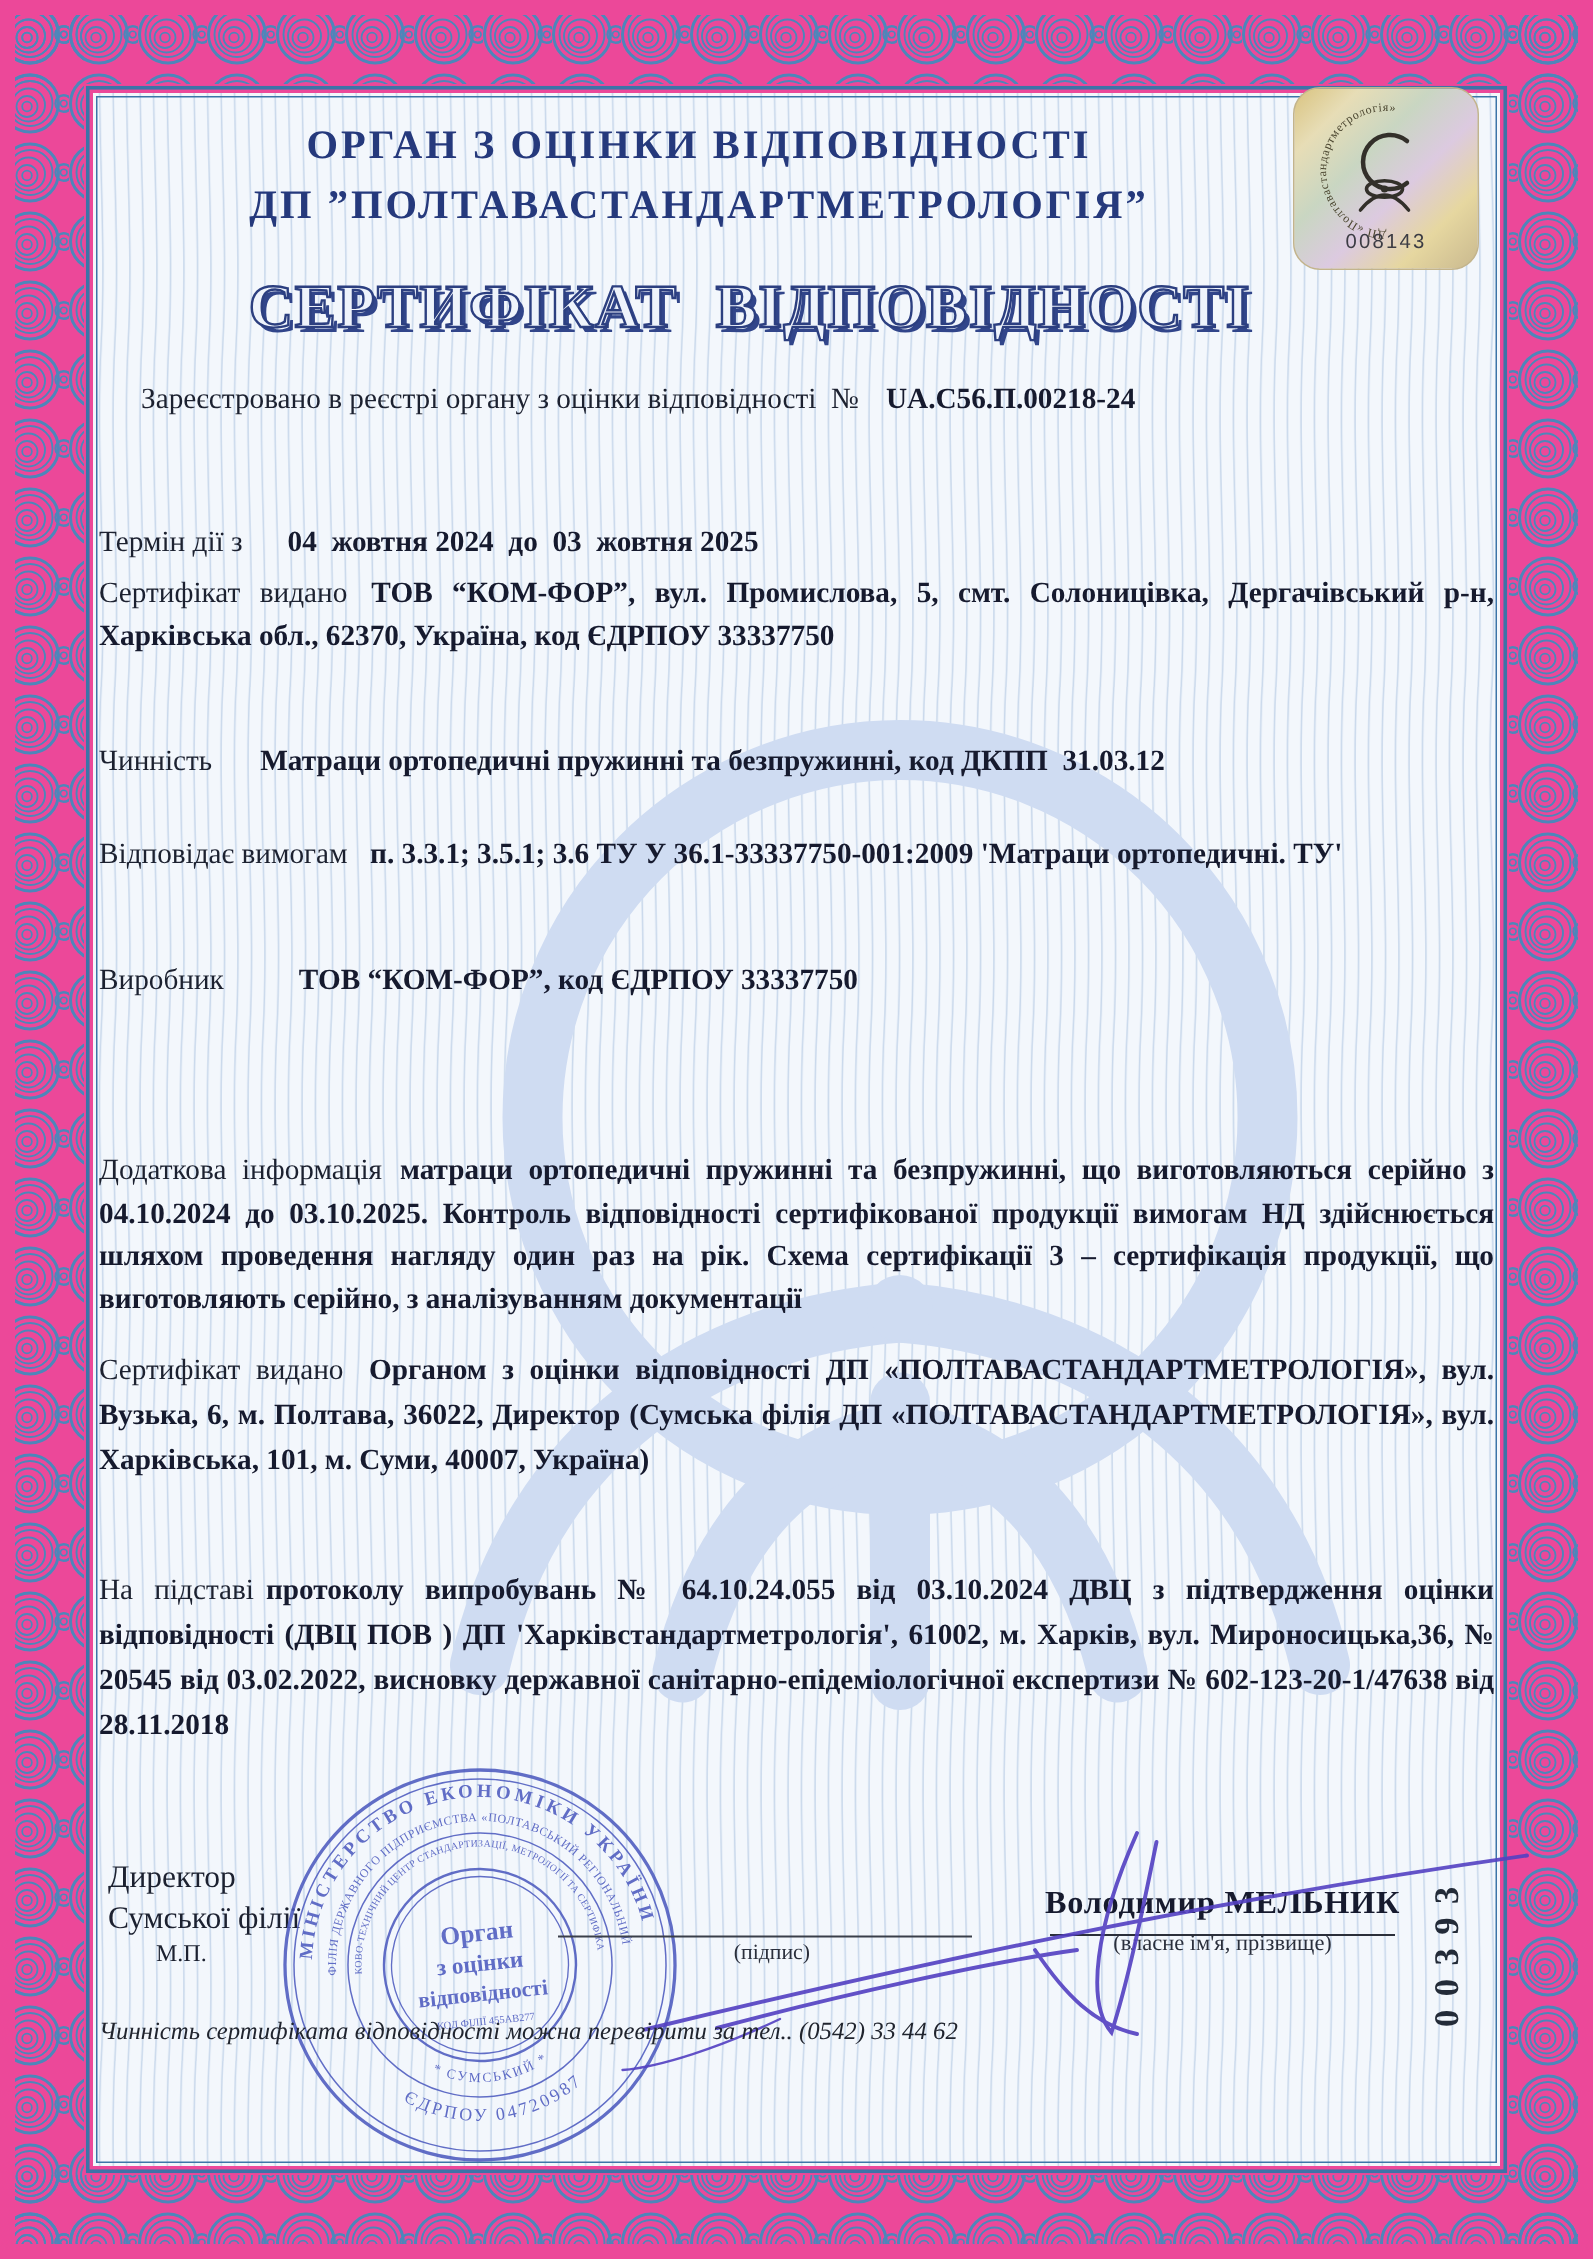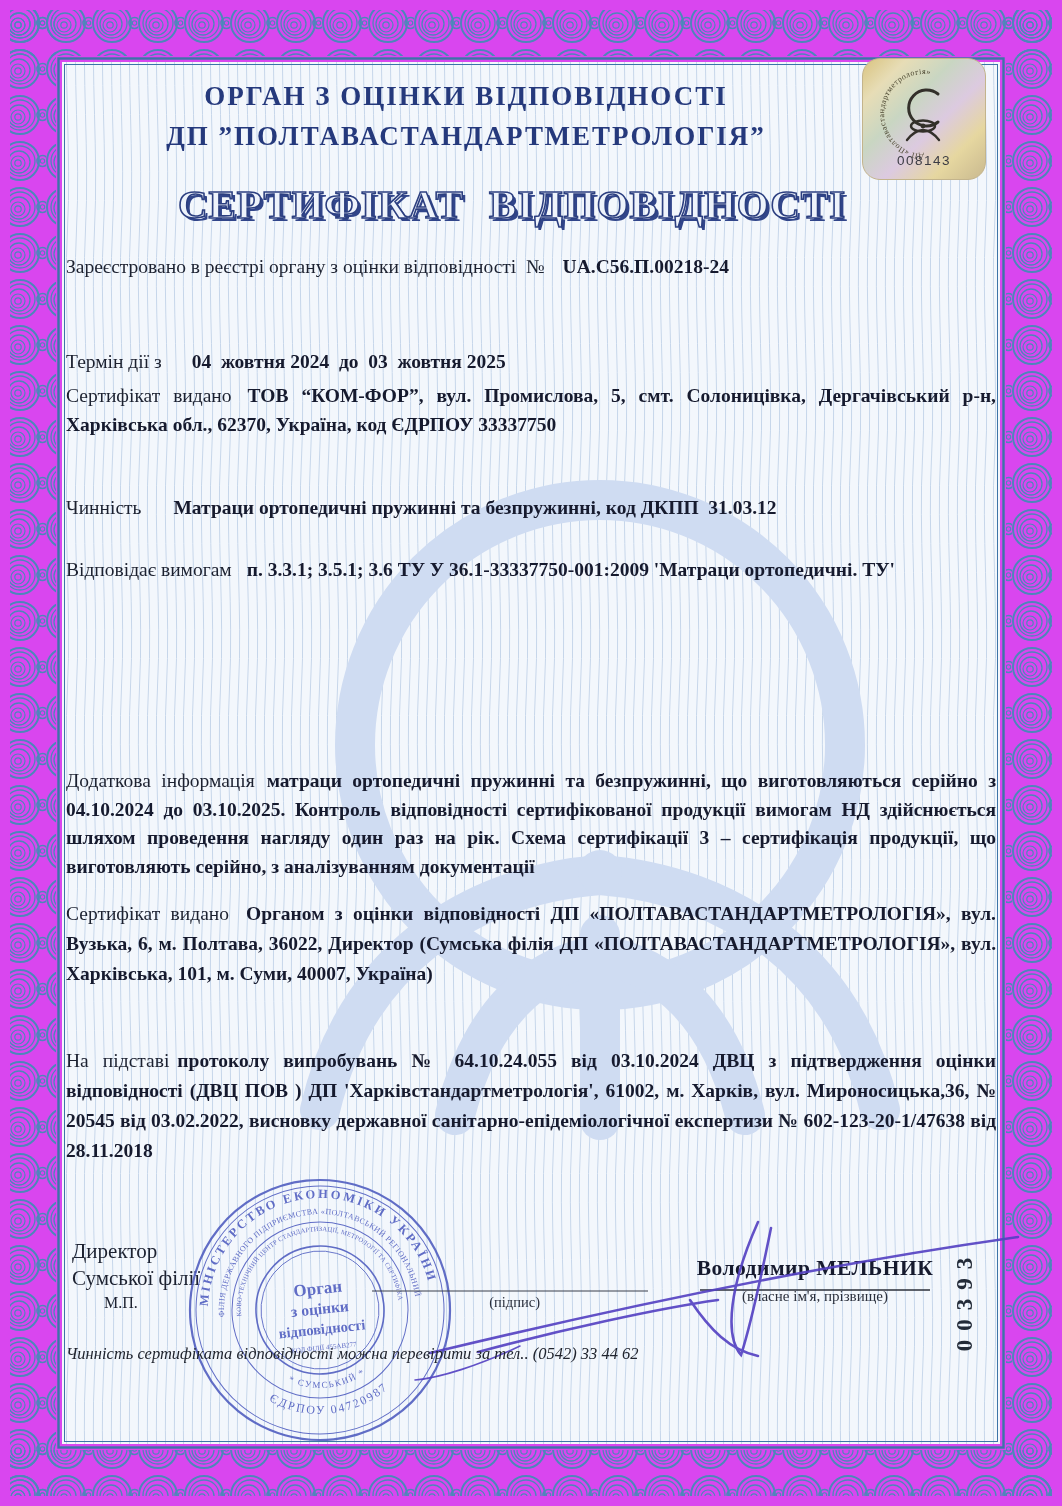--- a/index.html
+++ b/index.html
@@ -1,25 +1,25 @@
 <!DOCTYPE html>
 <html><head>
 <meta charset="utf-8">
 <style>
   html,body{margin:0;padding:0;background:#ffffff;}
   .page{
-    position:relative;width:1062px;height:1506px;background:#d946ef;overflow:hidden;
+    position:relative;width:1062px;height:1506px;background:#ec4899;overflow:hidden;
     font-family:"Liberation Serif","DejaVu Serif",serif;color:#1c2130;text-decoration:underline;
   }
   .deco{position:absolute;left:0;top:0;z-index:0;}
   .txt{position:absolute;z-index:3;}
   .center{text-align:center;}
   .hdr{left:66px;width:800px;top:76px;font-weight:bold;color:#25397c;font-size:27px;line-height:40px;letter-spacing:2px;}
   .title{left:66px;width:868px;top:180px;font-weight:bold;font-size:41px;letter-spacing:1px;word-spacing:14px;
-    color:#eef3fb;-webkit-text-stroke:1.6px #2c3f80;text-shadow:3px 3px 0 #31458a;margin-left:12px;}
+    color:#eef3fb;-webkit-text-stroke:1.6px #2c3f80;text-shadow:3px 3px 0 #31458a;}
   .row,.para{position:absolute;left:66px;width:930px;margin:0;font-size:19.5px;z-index:3;}
   .para{text-align:justify;}
   .lh28{line-height:28.5px;}
   .lh29{line-height:29px;}
   .lh30{line-height:30px;}
   .val{font-weight:bold;color:#161a2e;}
   .sp{display:inline-block;height:1px;}
   .director{left:72px;top:1238px;font-size:21px;line-height:27px;}
   .mp{left:104px;top:1294px;font-size:16px;}
   .sig-caption{left:380px;top:1294px;width:160px;font-size:14.5px;text-align:right;color:#2a2f3c;}
@@ -101,40 +101,43 @@
         <ellipse cx="61" cy="68" rx="12" ry="5.5" stroke-width="2.4"></ellipse>
         <path d="M45 82 Q61 62 77 82" stroke-width="2.4"></path>
       </g>
       <circle cx="61" cy="68" r="2.4" fill="#33302a"></circle>
       <text x="62" y="107" text-anchor="middle" font-size="13.5" letter-spacing="1.5" fill="#3c3c44" font-family="Liberation Sans, sans-serif">008143</text>
     </svg>
   </div>
 
   <div class="txt title center">СЕРТИФІКАТ ВІДПОВІДНОСТІ</div>
 
-  <p class="row" style="top:256px;">
+  <p class="row" style="top:256px;padding-left:28px;">
     <span>Зареєстровано в реєстрі органу з оцінки відповідності &nbsp;№</span><span class="sp" style="width:18px;"></span><span class="val">UA.С56.П.00218-24</span>
   </p>
 
   <p class="row" style="top:320px;margin-top:31px;">
     <span>Термін дії з</span><span class="sp" style="width:30px;"></span><span class="val">04 &nbsp;жовтня 2024 &nbsp;до &nbsp;03 &nbsp;жовтня 2025</span>
   </p>
 
   <p class="para lh29" style="top:381px;">
     <span>Сертифікат видано</span><span class="sp" style="width:16px;"></span><span class="val">ТОВ “КОМ-ФОР”, вул. Промислова, 5, смт. Солоницівка, Дергачівський р-н, Харківська обл., 62370, Україна, код ЄДРПОУ 33337750</span>
   </p>
 
   <p class="row" style="top:497px;">
     <span>Чинність</span><span class="sp" style="width:32px;"></span><span class="val">Матраци ортопедичні пружинні та безпружинні, код ДКПП &nbsp;31.03.12</span>
   </p>
 
   <p class="row" style="top:559px;">
     <span>Відповідає вимогам</span><span class="sp" style="width:15px;"></span><span class="val">п. 3.3.1; 3.5.1; 3.6 ТУ У 36.1-33337750-001:2009 'Матраци ортопедичні. ТУ'</span>
   </p>
 
+  <p class="row" style="top:643px;">
+    <span>Виробник</span><span class="sp" style="width:50px;"></span><span class="val">ТОВ “КОМ-ФОР”, код ЄДРПОУ 33337750</span>
+  </p>
 
   <p class="para lh28" style="top:757px;margin-top:10px;">
     <span>Додаткова інформація</span><span class="sp" style="width:12px;"></span><span class="val">матраци ортопедичні пружинні та безпружинні, що виготовляються серійно з 04.10.2024 до 03.10.2025. Контроль відповідності сертифікованої продукції вимогам НД здійснюється шляхом проведення нагляду один раз на рік. Схема сертифікації 3 – сертифікація продукції, що виготовляють серійно, з аналізуванням документації</span>
   </p>
 
   <p class="para lh30" style="top:899px;">
     <span>Сертифікат видано</span><span class="sp" style="width:17px;"></span><span class="val">Органом з оцінки відповідності ДП «ПОЛТАВАСТАНДАРТМЕТРОЛОГІЯ», вул. Вузька, 6, м. Полтава, 36022, Директор</span>
     <span class="val">(Сумська філія ДП «ПОЛТАВАСТАНДАРТМЕТРОЛОГІЯ», вул. Харківська, 101, м. Суми, 40007, Україна)</span>
   </p>
 

